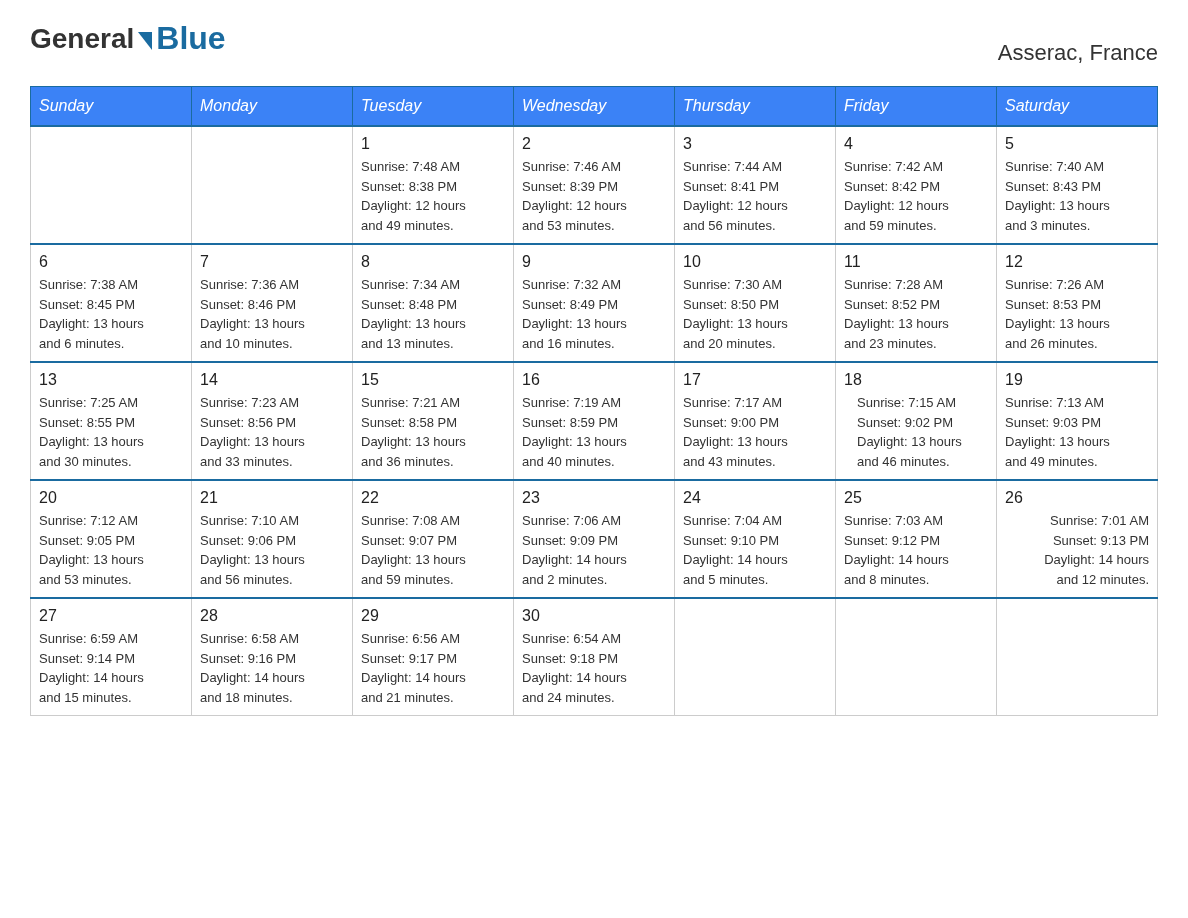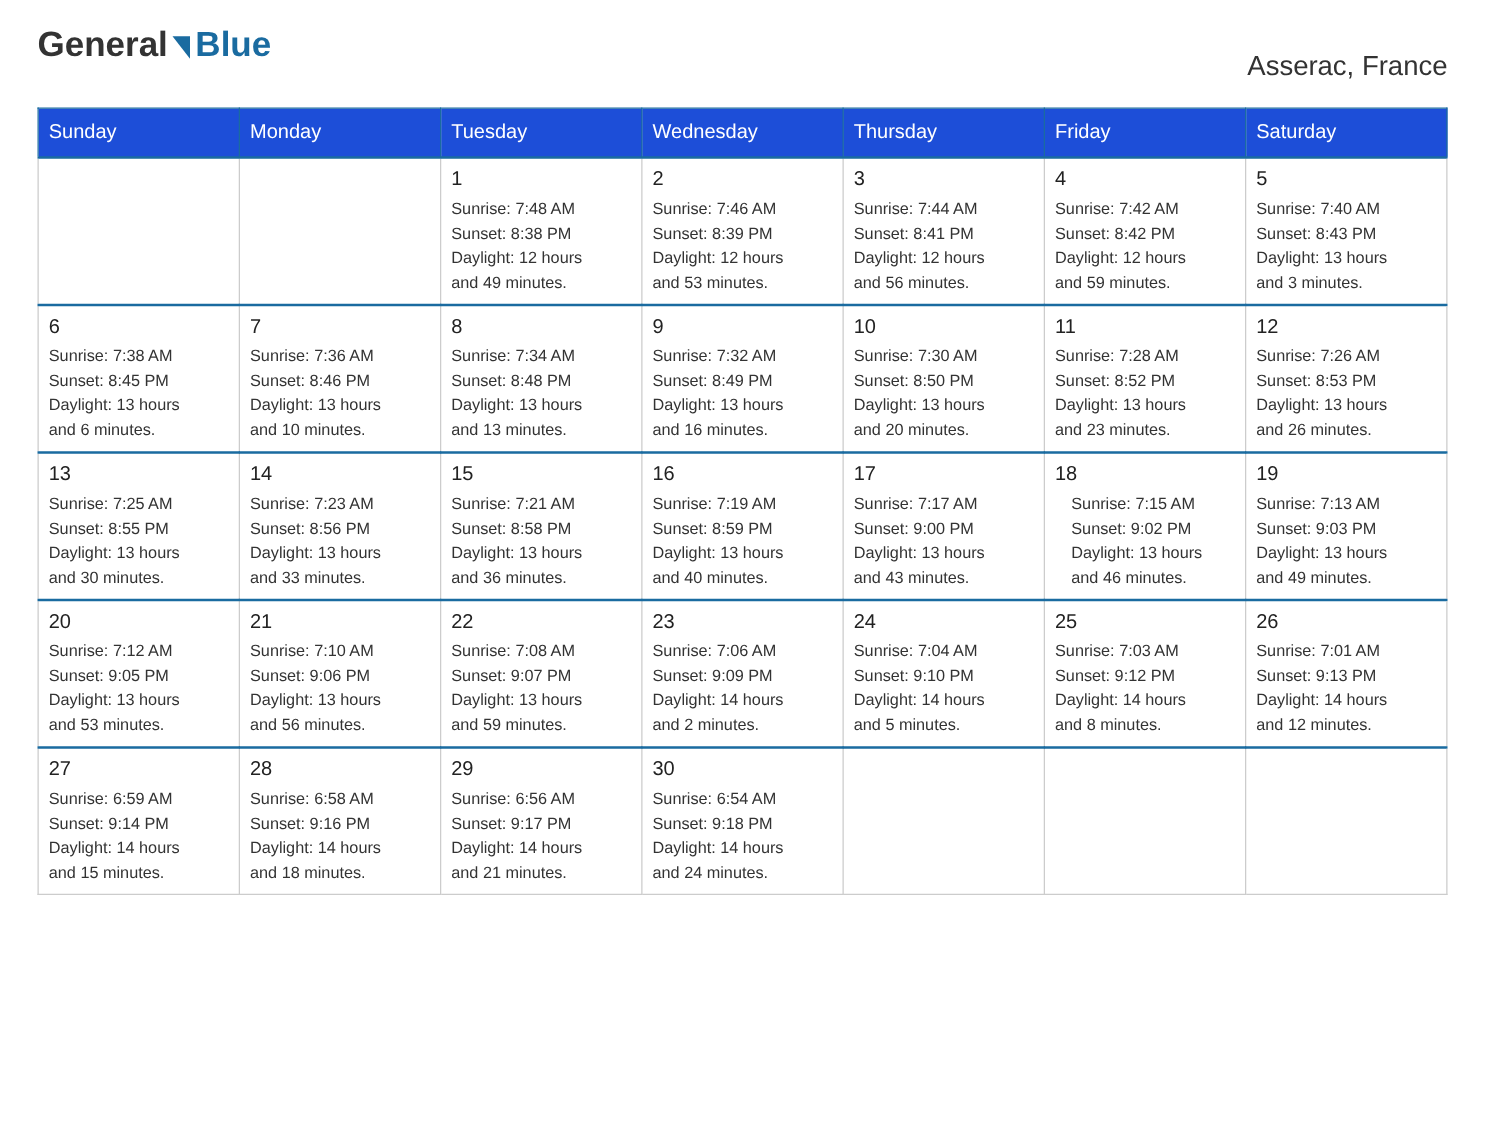--- a/index.html
+++ b/index.html
@@ -33,21 +33,21 @@
     }
     .logo-triangle {
       width: 0;
       height: 0;
       border-left: 14px solid transparent;
       border-top: 18px solid #1a6ba0;
       margin-left: 4px;
       margin-top: 4px;
     }
     .logo-blue {
-      font-size: 28px;
+      font-size: 32px;
       font-weight: bold;
       color: #1a6ba0;
       margin-left: 4px;
     }
     .title-section {
       text-align: right;
     }
     .month-year {
       font-size: 52px;
       font-weight: normal;
@@ -57,22 +57,23 @@
     .location {
       font-size: 22px;
       color: #333;
       margin-top: 20px;
     }
     table {
       width: 100%;
       border-collapse: collapse;
     }
     thead tr {
-      background-color: #1d4ed8;
+      background-color: #3b82f6;
       color: #fff;
+      font-style: italic;
     }
     thead th {
       padding: 10px 8px;
       text-align: left;
       font-size: 16px;
       font-weight: normal;
       border: 1px solid #1a6ba0;
     }
     tbody td {
       vertical-align: top;
@@ -310,21 +311,21 @@
         </td>
         <td>
           <span class="day-number">25</span>
           <div class="day-info" style="white-space: pre-line;">Sunrise: 7:03 AM
 Sunset: 9:12 PM
 Daylight: 14 hours
 and 8 minutes.</div>
         </td>
         <td>
           <span class="day-number">26</span>
-          <div class="day-info" style="white-space: pre-line;">Sunrise: 7:01 AM
+          <div class="day-info" style="white-space: pre-line; text-align: right;">Sunrise: 7:01 AM
 Sunset: 9:13 PM
 Daylight: 14 hours
 and 12 minutes.</div>
         </td>
       </tr>
       <tr>
         <td>
           <span class="day-number">27</span>
           <div class="day-info" style="white-space: pre-line;">Sunrise: 6:59 AM
 Sunset: 9:14 PM

